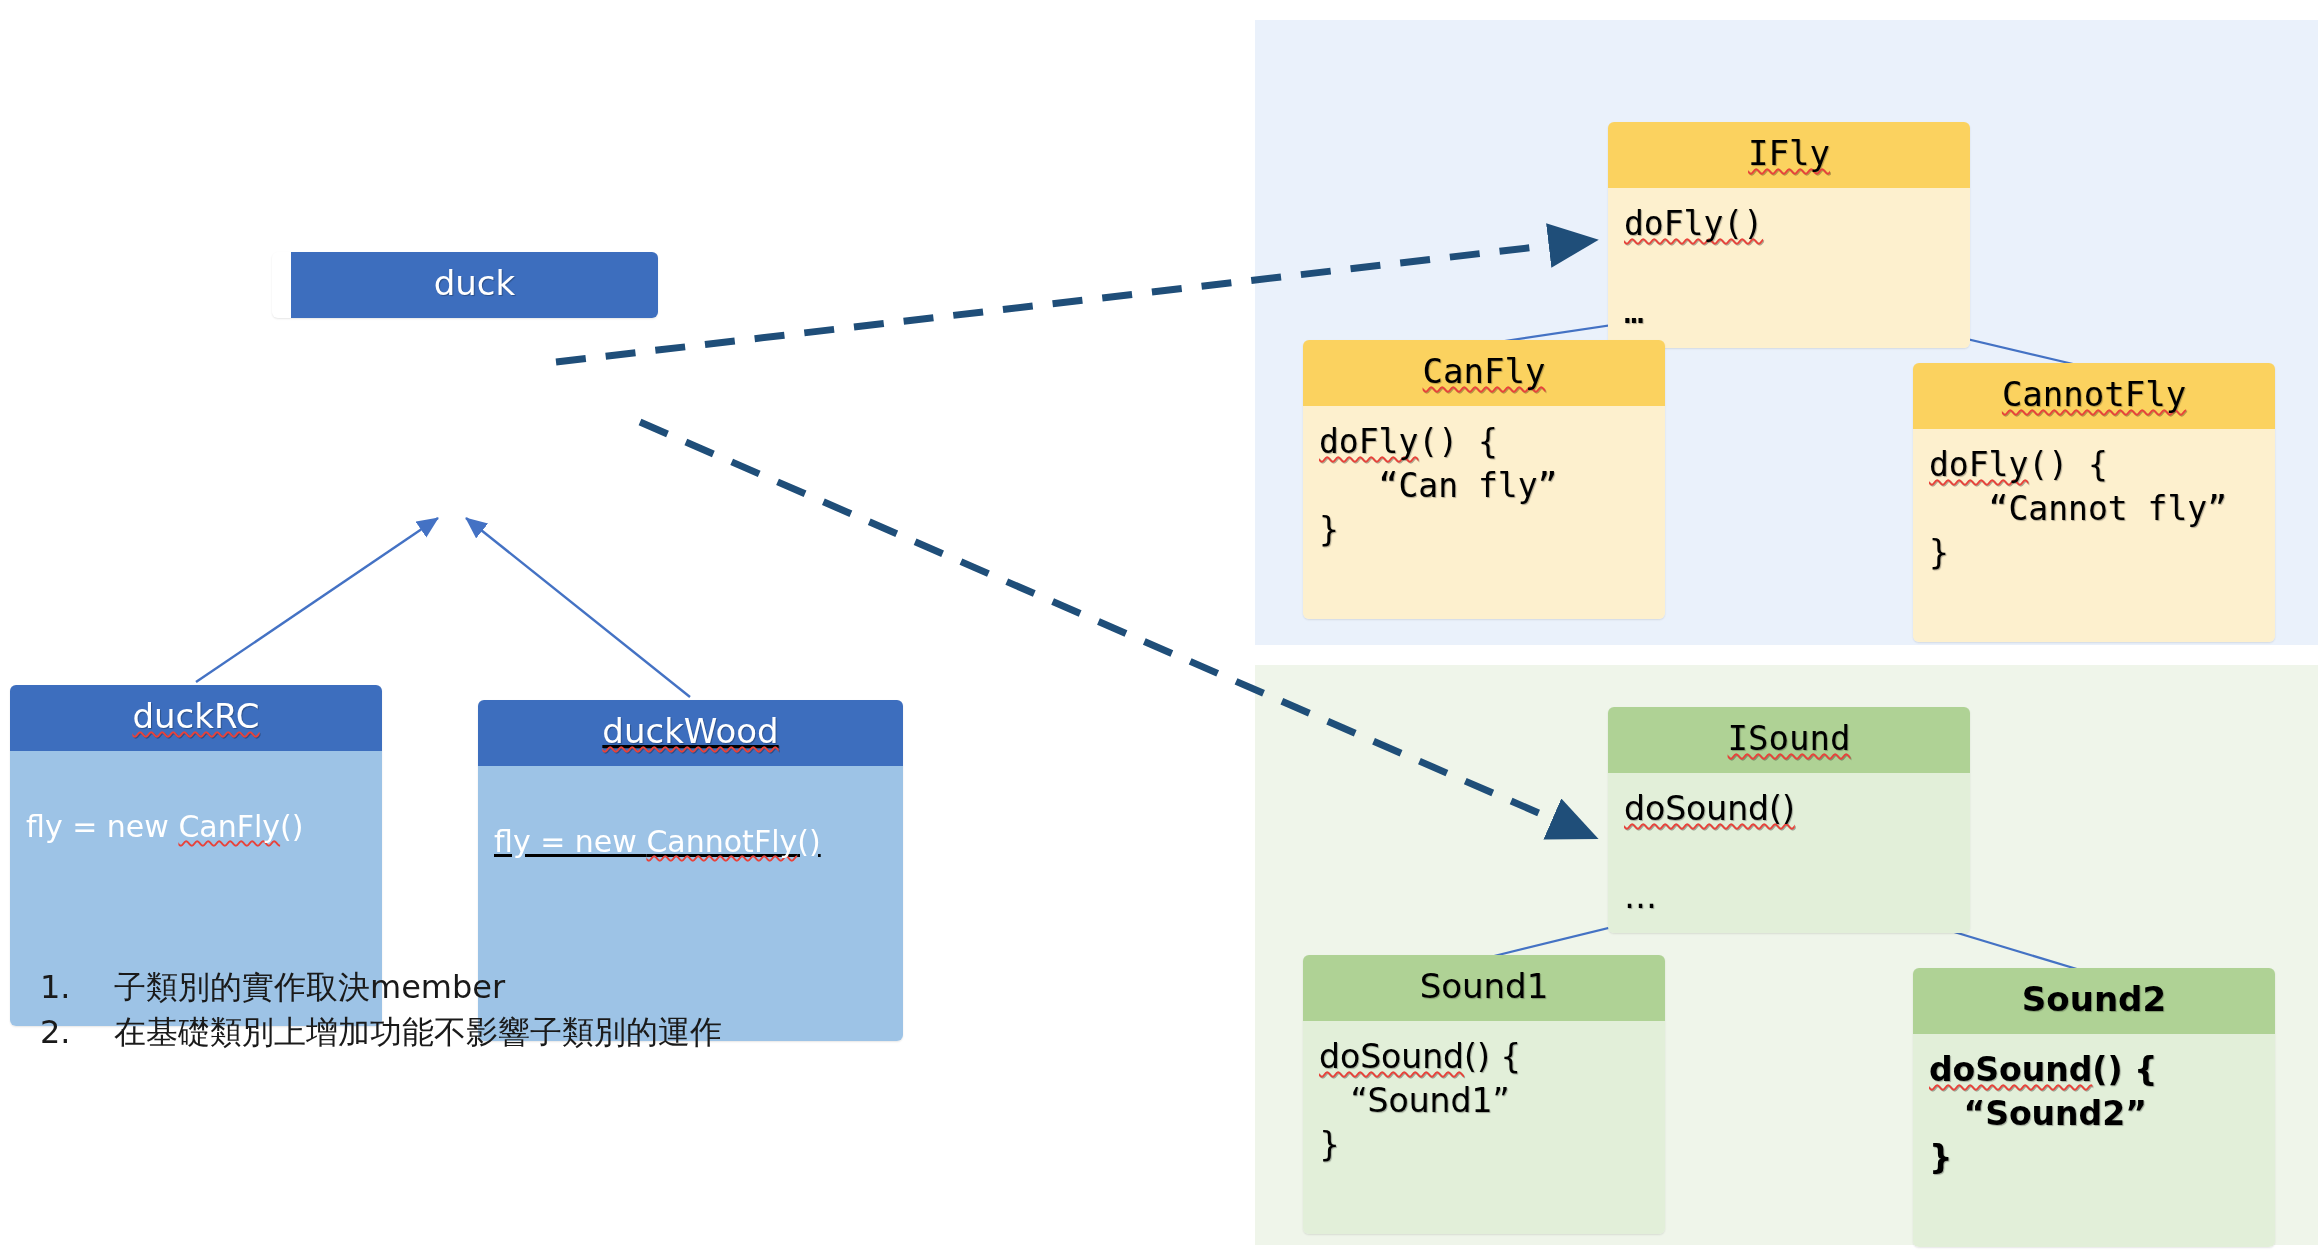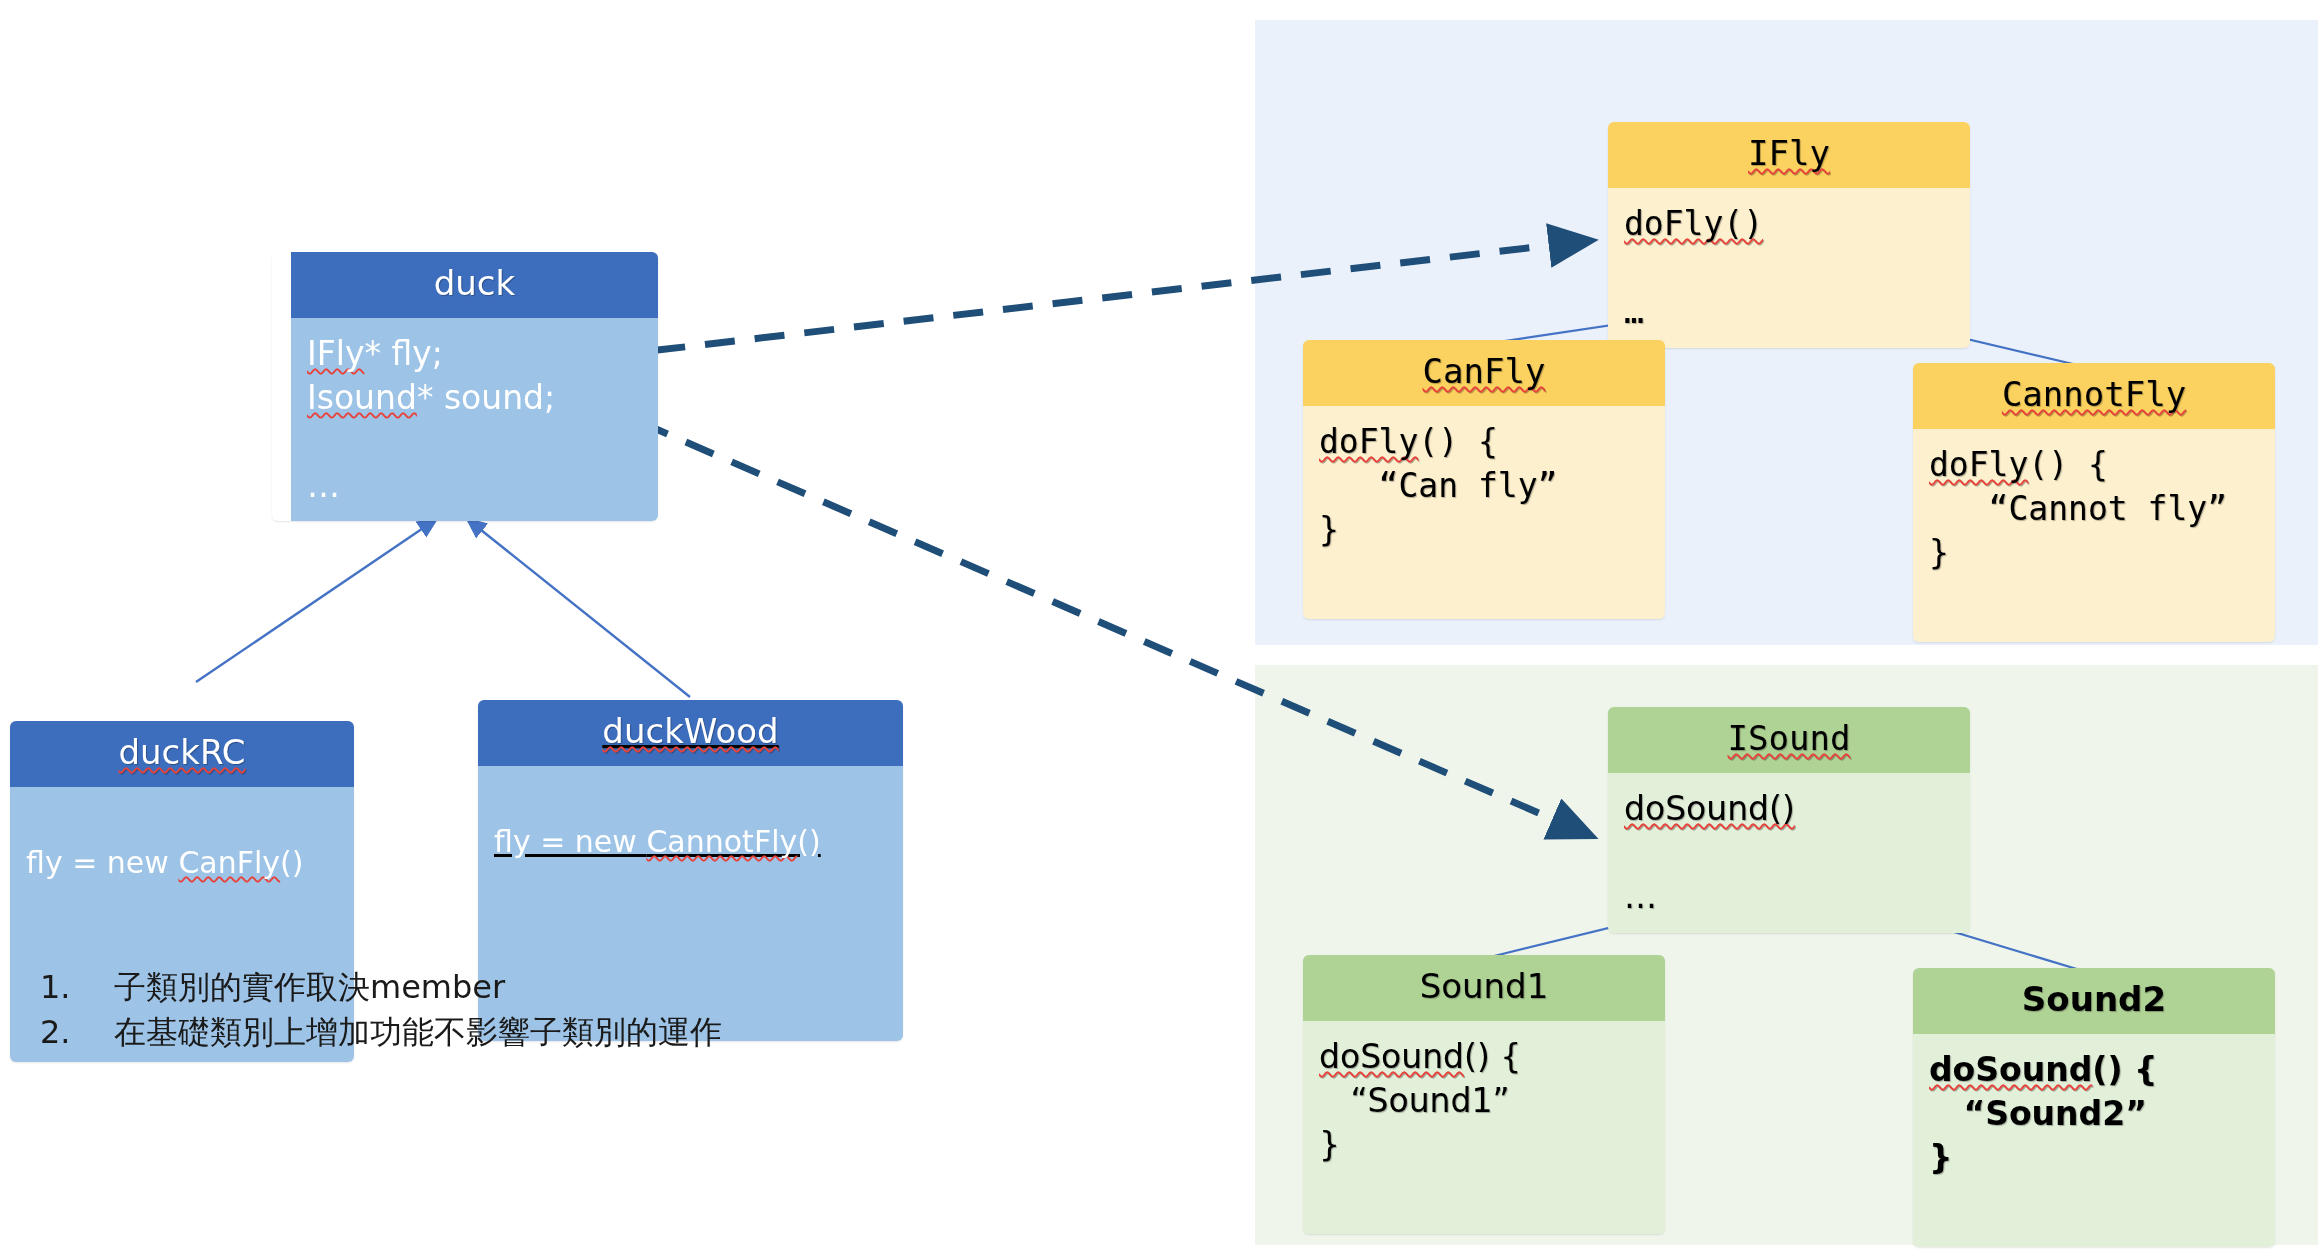--- a/index.html
+++ b/index.html
@@ -57,21 +57,21 @@
   .sqw{ 
      text-decoration:underline wavy #E8423A;
      text-decoration-skip-ink:none;
      text-underline-offset:3px;
      text-decoration-thickness:2px;
   }
 
   
   #box-duck      {left:272px;  top:252px;  width:367px;padding-left:19px;}
   #box-duck .body{min-height:166px;}
-  #box-duckrc    {left:10px;   top:685px;  width:344px;margin-top:36px;}
+  #box-duckrc    {left:10px;   top:685px;  width:372px;}
   #box-duckrc .body{min-height:205px;}
   #box-duckwood  {left:478px;  top:700px;  width:425px;text-decoration:underline;}
   #box-duckwood .body{min-height:205px;}
 
   #box-ifly      {left:1608px; top:122px;  width:362px;}
   #box-ifly .body{min-height:113px;}
   #box-canfly    {left:1303px; top:340px;  width:362px;}
   #box-canfly .body{min-height:185px;}
   #box-cannotfly {left:1913px; top:363px;  width:362px;}
   #box-cannotfly .body{min-height:185px;}
@@ -135,24 +135,20 @@
       <line x1="1478" y1="960" x2="1780" y2="886" stroke="#4472C4" stroke-width="2.2" marker-end="url(#inh)"></line>
     </g>
 
     <g>
       <line x1="2090" y1="973" x2="1802" y2="886" stroke="#4472C4" stroke-width="2.2" marker-end="url(#inh)"></line>
     </g>
   </svg>
 
   <div class="uml blue sans" id="box-duck">
     <div class="hdr">duck</div>
-    <div class="body mono"><span class="sqw">IFly</span><span>* fly;</span>
-<span class="sqw">Isound</span><span>* sound;</span>
-
-<span>…</span></div>
   </div>
 
   <div class="uml blue sans" id="box-duckrc">
     <div class="hdr sq">duckRC</div>
     <div class="body mono" style="font-size:30px;padding-top:56px;"><span>fly = new </span><span class="sqw">CanFly</span><span>()</span></div>
   </div>
 
   <div class="uml blue sans" id="box-duckwood">
     <div class="hdr sq">duckWood</div>
     <div class="body mono" style="font-size:30px;padding-top:56px;"><span>fly = new </span><span class="sqw">CannotFly</span><span>()</span></div>

